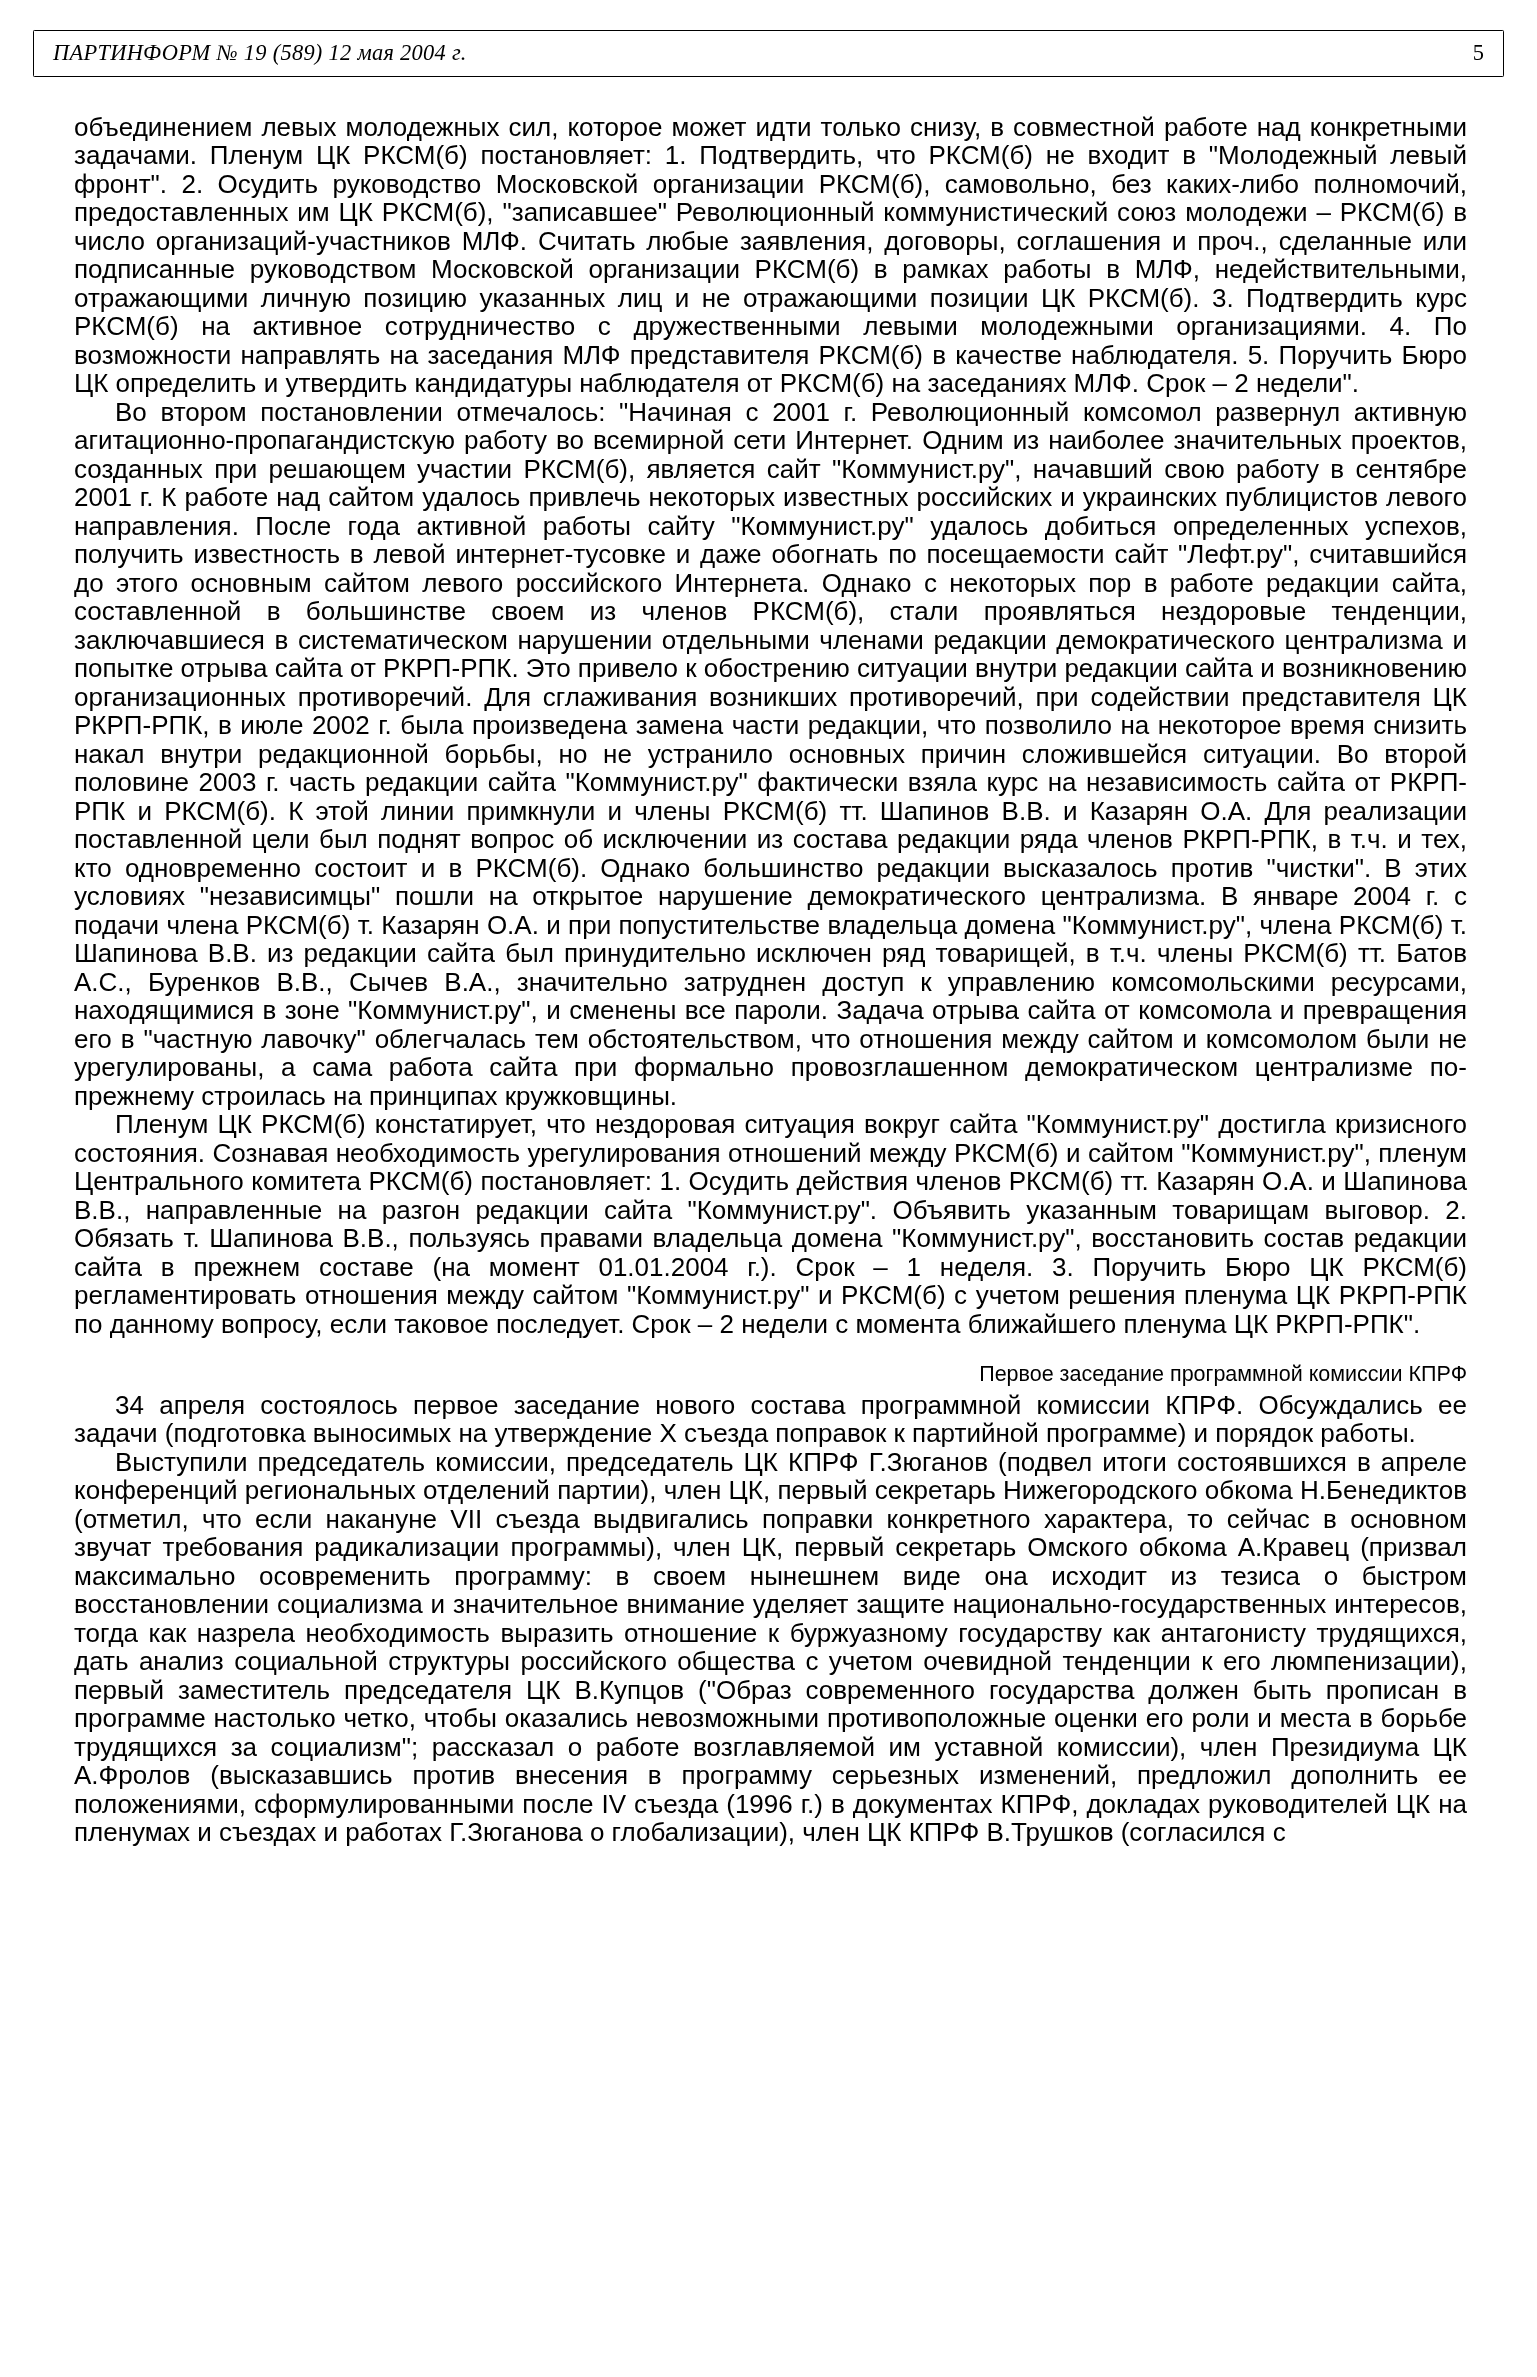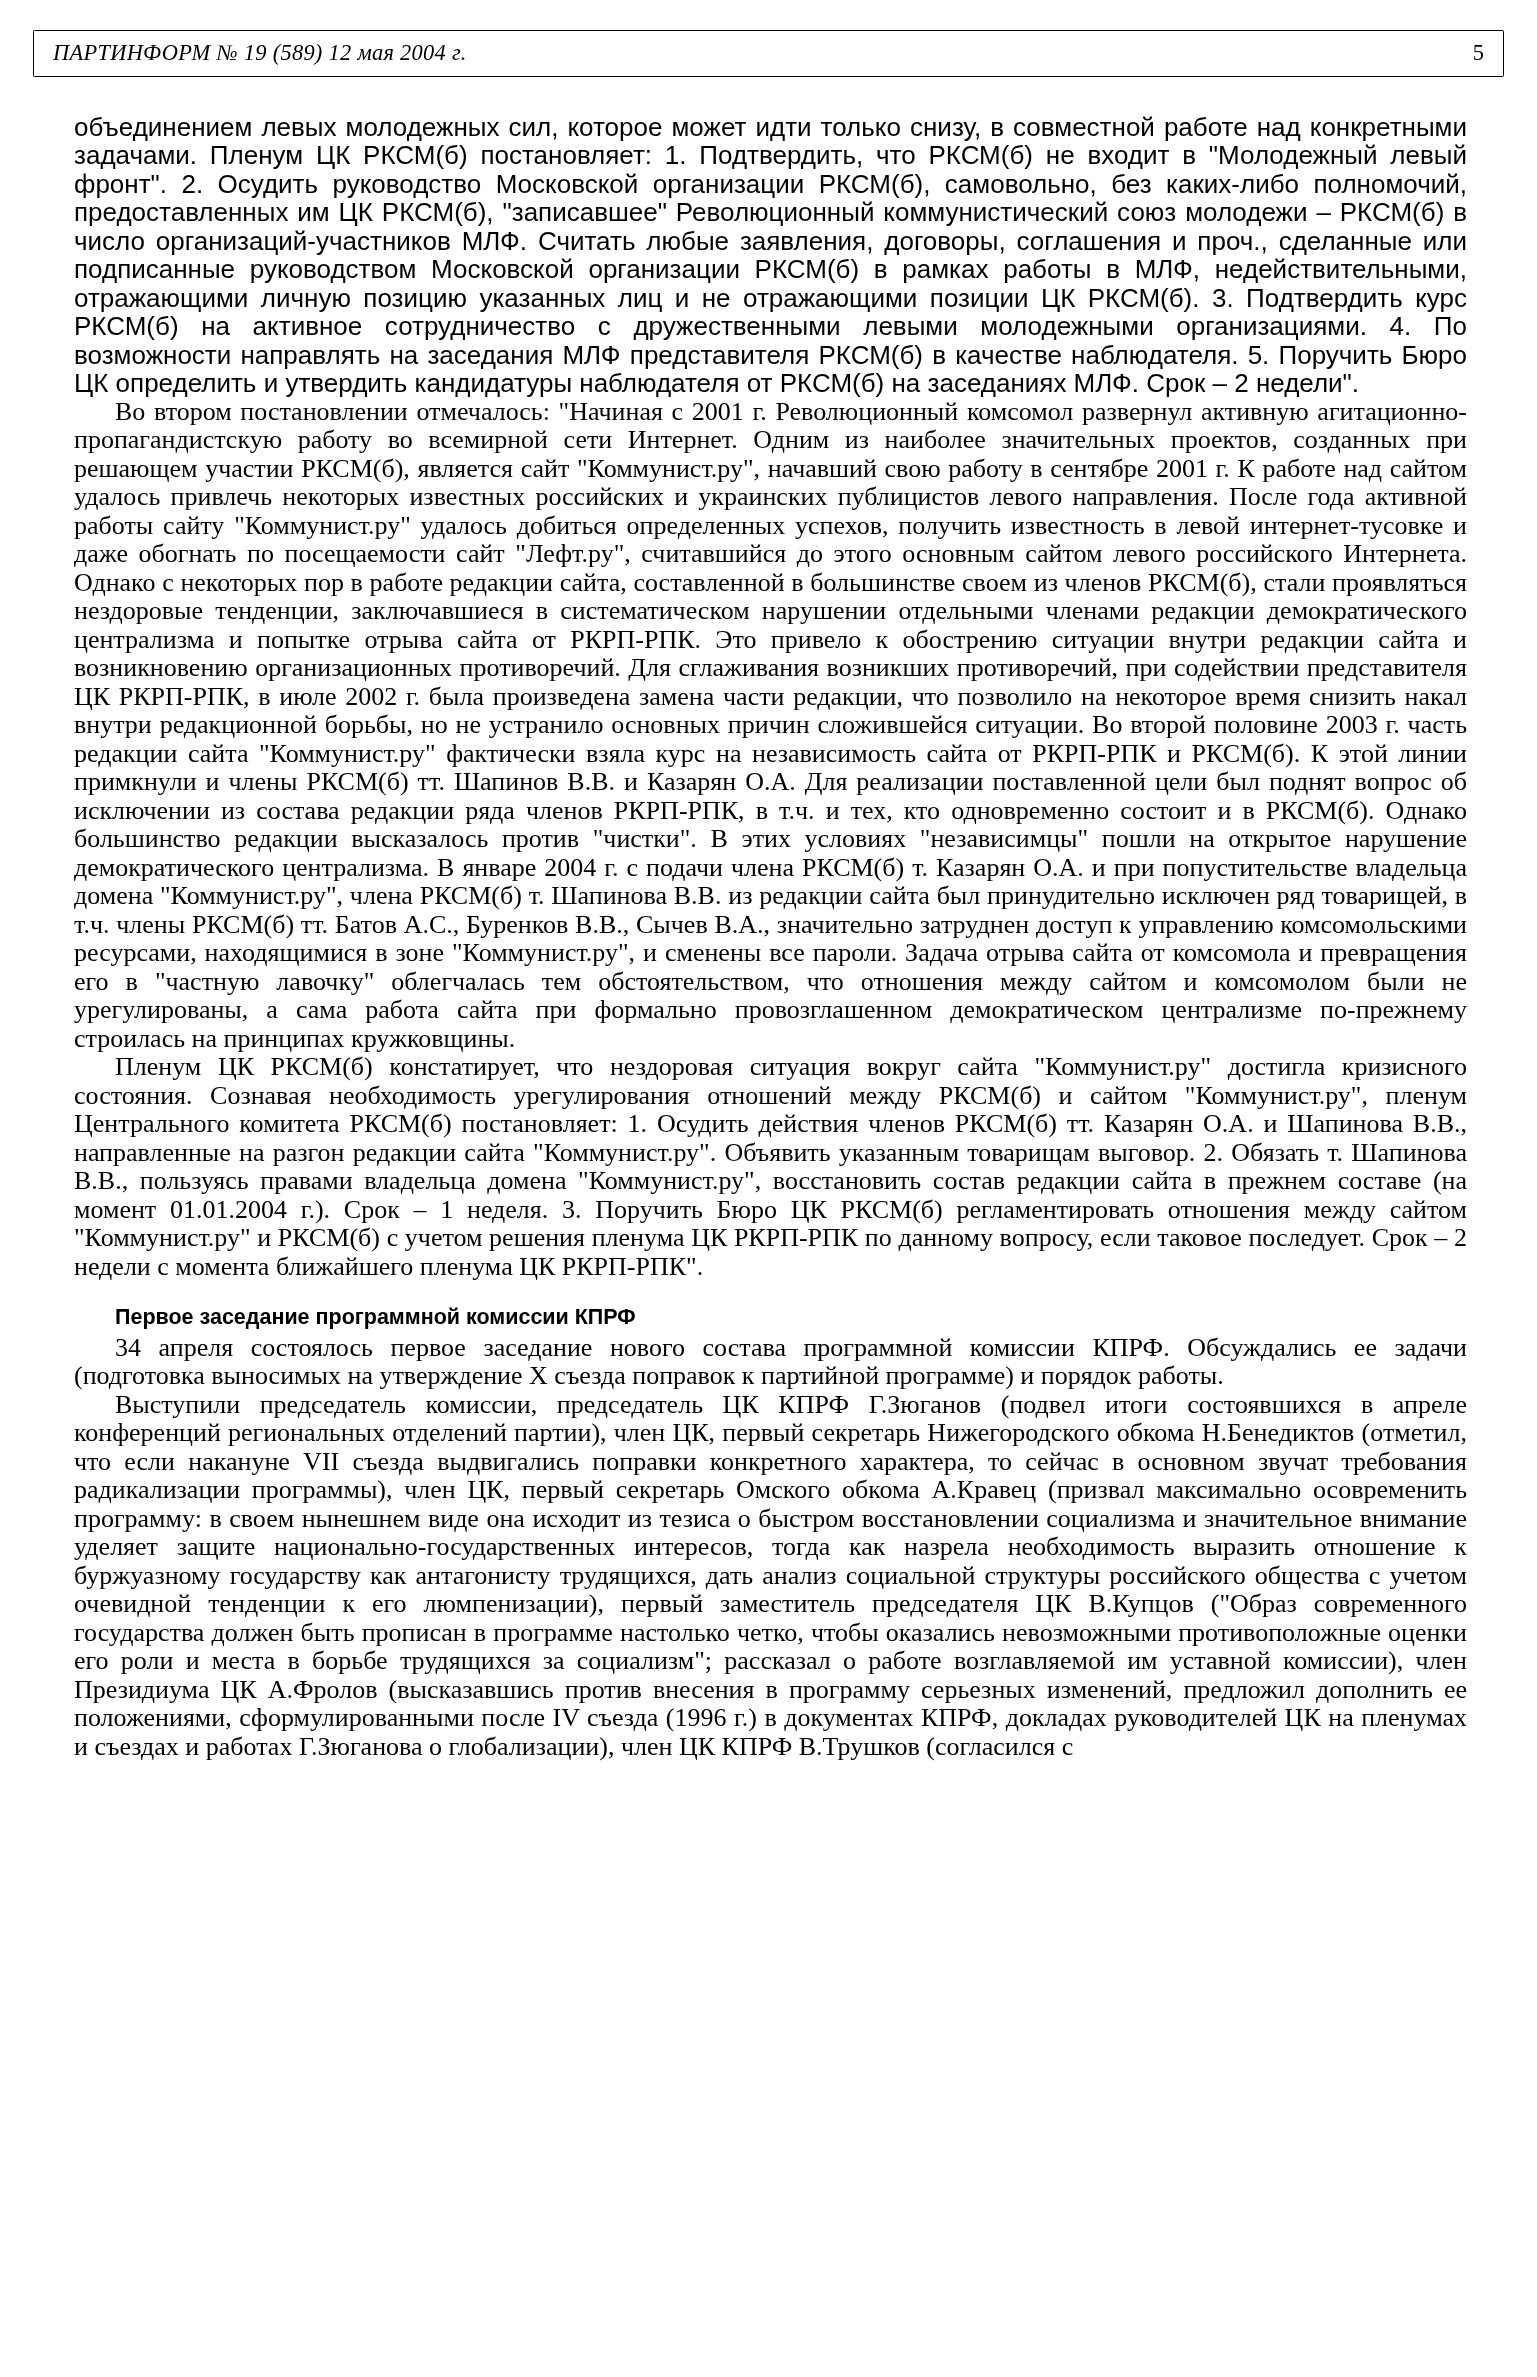--- a/index.html
+++ b/index.html
@@ -48,28 +48,27 @@
   p {
     margin: 0;
     font-size: 26px;
     line-height: 28.5px;
     text-align: justify;
     text-justify: inter-word;
     hyphens: none;
   }
   p.indent {
     text-indent: 41px;
-    font-family: Liberation Serif, serif;
   }
   h2.section-title {
     margin: 22px 0 2.6px 0;
     font-size: 21.5px;
-    font-weight: bold;
+    font-weight: normal;
     text-indent: 41px;
-    text-align: left;
+    text-align: right;
     line-height: 28px;
   }
 </style>
 </head>
 <body>
 
 <div class="page">
 
   <div class="header-rule">
     <div class="header-title">ПАРТИНФОРМ № 19 (589) 12 мая 2004 г.</div>

